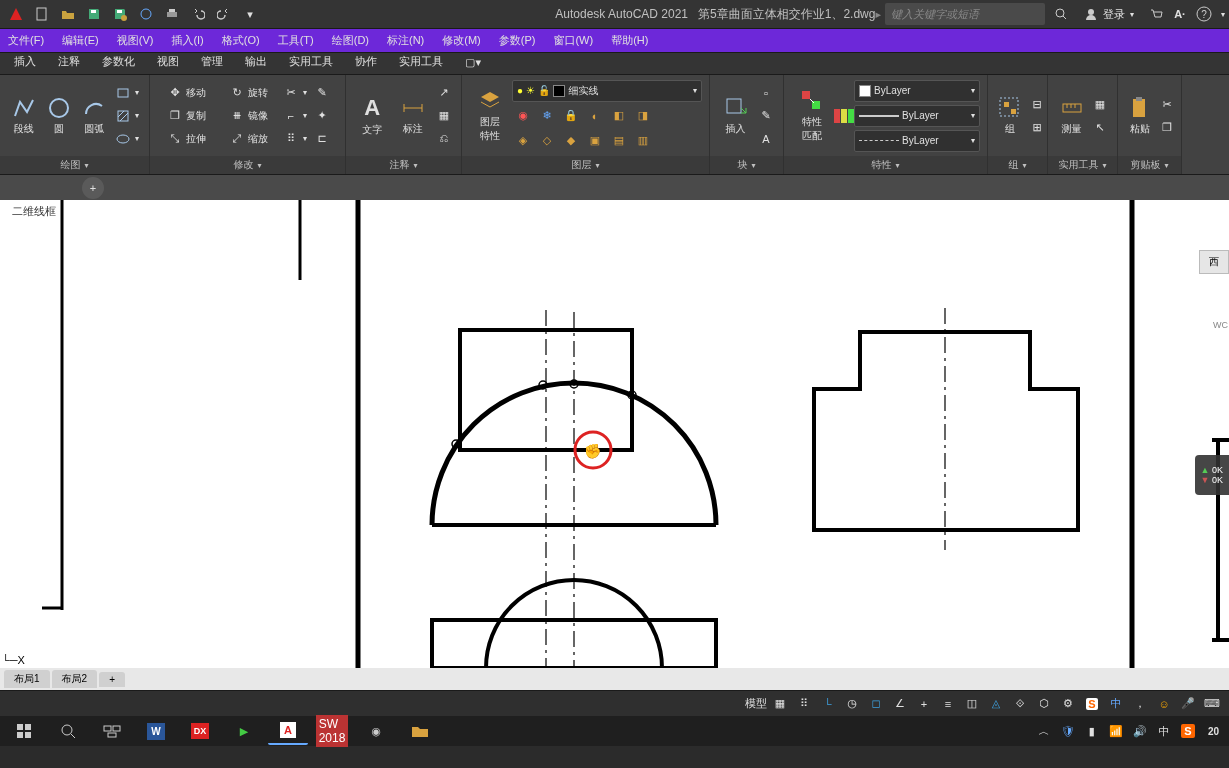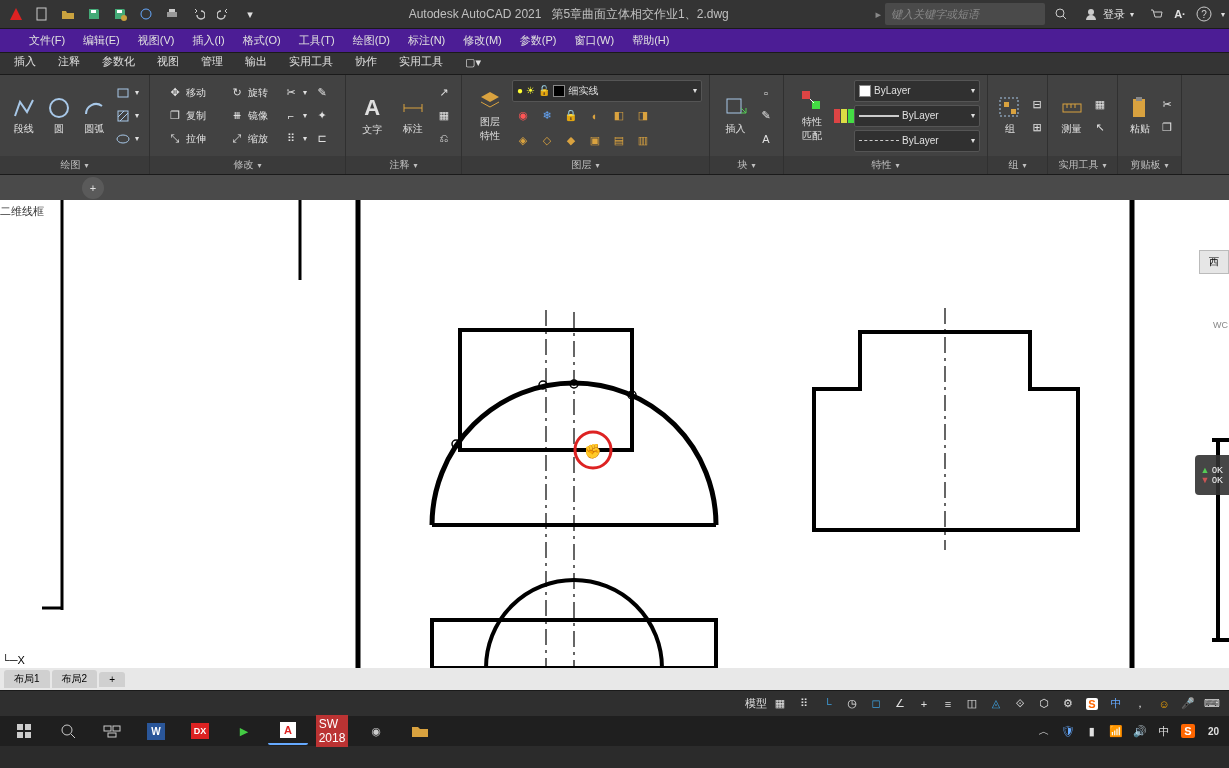--- a/index.html
+++ b/index.html
@@ -2,28 +2,28 @@
 <html><head>
 <meta charset="utf-8">
 <style>
 * { margin: 0; padding: 0; box-sizing: border-box; font-family: "Microsoft YaHei", sans-serif; user-select: none; }
 body { width: 1229px; height: 768px; background: #2b2b2b; color: #e0e0e0; font-size: 11px; overflow: hidden; position: relative; }
 
 
 .titlebar { height: 28px; background: #343434; display: flex; align-items: center; padding: 0 4px; }
 .titlebar .qat { display: flex; gap: 2px; align-items: center; }
 .titlebar .qat .qbtn { width: 24px; height: 22px; display: flex; align-items: center; justify-content: center; border-radius: 2px; }
-.titlebar .title { flex: 1; text-align: center; font-size: 12px; color: #c0c0c0; }
+.titlebar .title { flex: 1; text-align: right; font-size: 12px; color: #c0c0c0; }
 .titlebar .search-box { width: 160px; height: 22px; background: #4a4a4a; border-radius: 2px; display: flex; align-items: center; padding: 0 6px; color: #888; font-style: italic; }
 .titlebar .right { display: flex; align-items: center; gap: 8px; margin-left: 8px; }
 .titlebar .user { display: flex; align-items: center; gap: 4px; padding: 2px 6px; }
 .titlebar .ico { width: 16px; height: 16px; display: inline-flex; align-items: center; justify-content: center; }
 
 
-.menubar { height: 24px; background: #4c1d95; display: flex; align-items: center; padding: 0 21px; gap: 2px; border-top: 1px solid #1a1a1a; }
+.menubar { height: 24px; background: #6d28d9; display: flex; align-items: center; padding: 0 0; gap: 2px; border-top: 1px solid #1a1a1a; }
 .menubar .mi { padding: 3px 8px; border-radius: 2px; font-size: 11px; }
 
 
 .ribtabs { height: 22px; background: #343434; display: flex; align-items: flex-end; padding: 0 4px; gap: 2px; border-top: 1px solid #1a1a1a; }
 .ribtabs .rt { padding: 3px 10px; font-size: 11px; border-bottom: 2px solid transparent; }
 
 
 .ribbon { height: 100px; background: #424242; display: flex; border-top: 1px solid #1a1a1a; }
 .panel { display: flex; flex-direction: column; border-right: 1px solid #303030; }
 .panel-body { flex: 1; display: flex; align-items: center; padding: 4px 6px; }
@@ -45,21 +45,21 @@
 .doctab.active { background: #6a6a6a; }
 .addtab { width: 22px; height: 22px; border-radius: 11px; background: #5a5a5a; display: flex; align-items: center; justify-content: center; }
 
 
 .canvas { position: relative; width: 1229px; height: 490px; background: #fff; color: #000; }
 .model-tabs { position: absolute; left: 0; bottom: 0; height: 22px; background: #e8e8e8; width: 100%; display: flex; align-items: center; gap: 2px; padding: 0 4px; font-size: 10px; }
 .mtab { padding: 2px 10px; background: #d0d0d0; border-radius: 3px 3px 0 0; }
 .side-panel { position: absolute; right: 0; top: 50px; width: 30px; height: 24px; background: #e6e6e6; border: 1px solid #bbb; font-size: 10px; display: flex; align-items: center; justify-content: center; }
 .side-wcs { position: absolute; right: 0; top: 120px; width: 16px; font-size: 9px; color: #888; }
 .coord-pill { position: absolute; right: 0; top: 255px; height: 40px; background: rgba(50,50,50,.9); color: #fff; border-radius: 4px 0 0 4px; display: flex; flex-direction: column; justify-content: center; padding: 0 6px; font-size: 9px; }
-.label2d { position: absolute; left: 0; top: 4px; font-size: 11px; color: #333; }
+.label2d { position: absolute; left: 12px; top: 4px; font-size: 11px; color: #333; }
 .ucsx { position: absolute; left: 2px; bottom: 24px; font-size: 11px; }
 
 
 .status { height: 26px; background: #2f2f2f; display: flex; align-items: center; padding: 0 6px; gap: 2px; border-top: 1px solid #1a1a1a; }
 .status .sp { flex: 1; }
 .status .sb { width: 22px; height: 20px; display: flex; align-items: center; justify-content: center; border-radius: 2px; }
 .status .sb.on { color: #3ea1df; }
 
 
 .taskbar { height: 30px; background: #1f1f1f; display: flex; align-items: center; padding: 0 4px; gap: 4px; }

